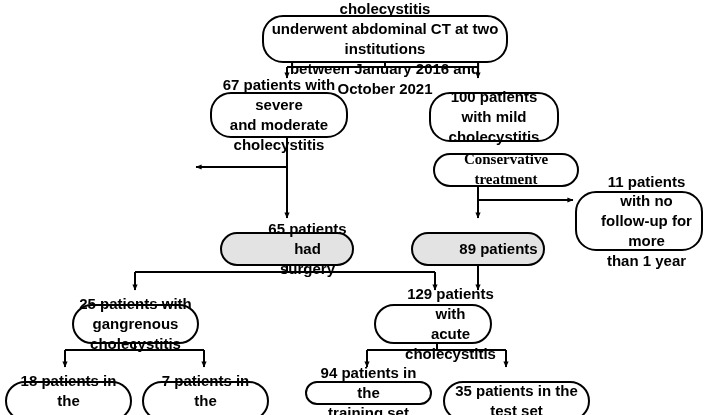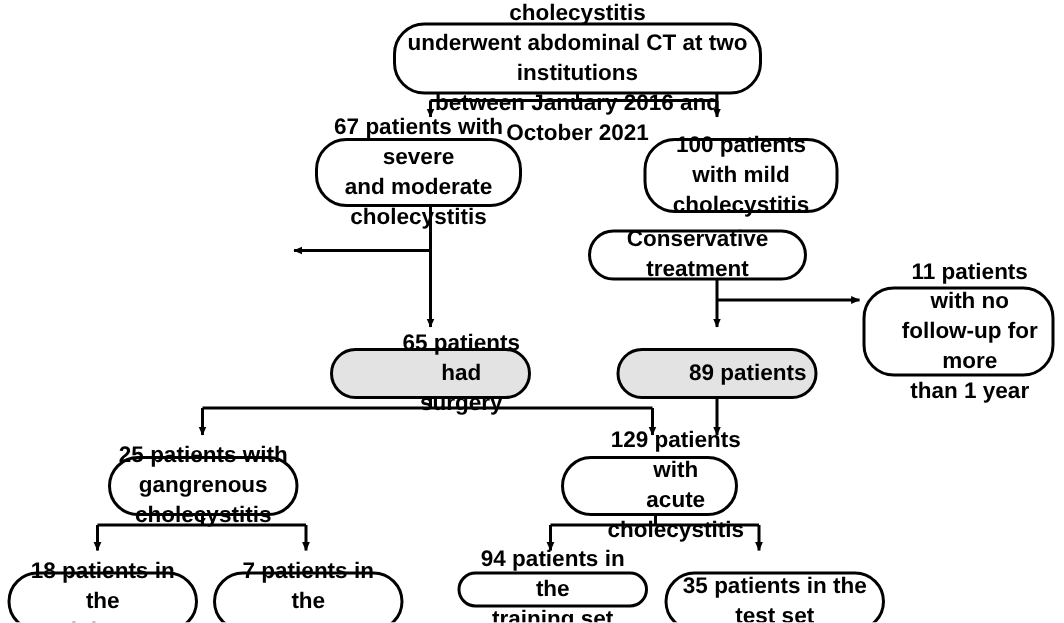--- a/index.html
+++ b/index.html
@@ -111,21 +111,21 @@
 and moderate
 cholecystitis</span>
   </div>
 
   <div class="node" style="left:429px; top:80px; width:130px; height:50px;">
     <span class="node-label">100 patients with mild
 cholecystitis</span>
   </div>
 
 
-  <div class="node" style="left:392px; top:141px; width:146px; height:34px;">
+  <div class="node" style="left:433px; top:141px; width:146px; height:34px;font-family:Liberation Serif, serif;">
     <span class="node-label">Conservative treatment</span>
   </div>
 
   <div class="node" style="left:575px; top:179px; width:128px; height:60px;padding-left:20px;">
     <span class="node-label">11 patients with no
 follow-up for more
 than 1 year</span>
   </div>
 
   <div class="node shaded" style="left:220px; top:220px; width:134px; height:34px;">

